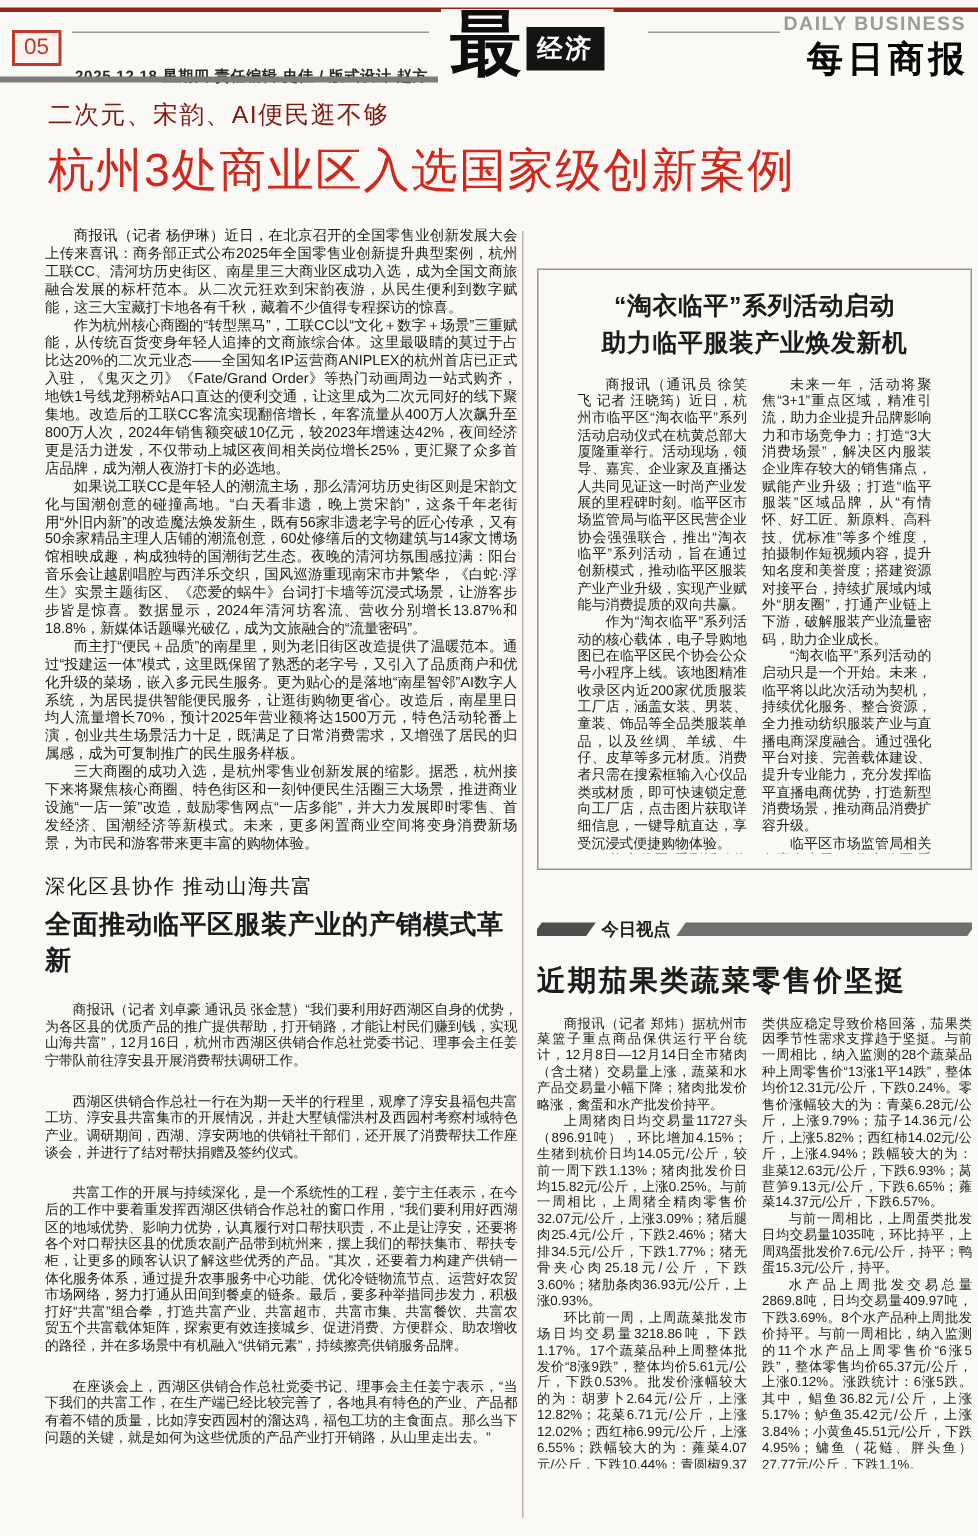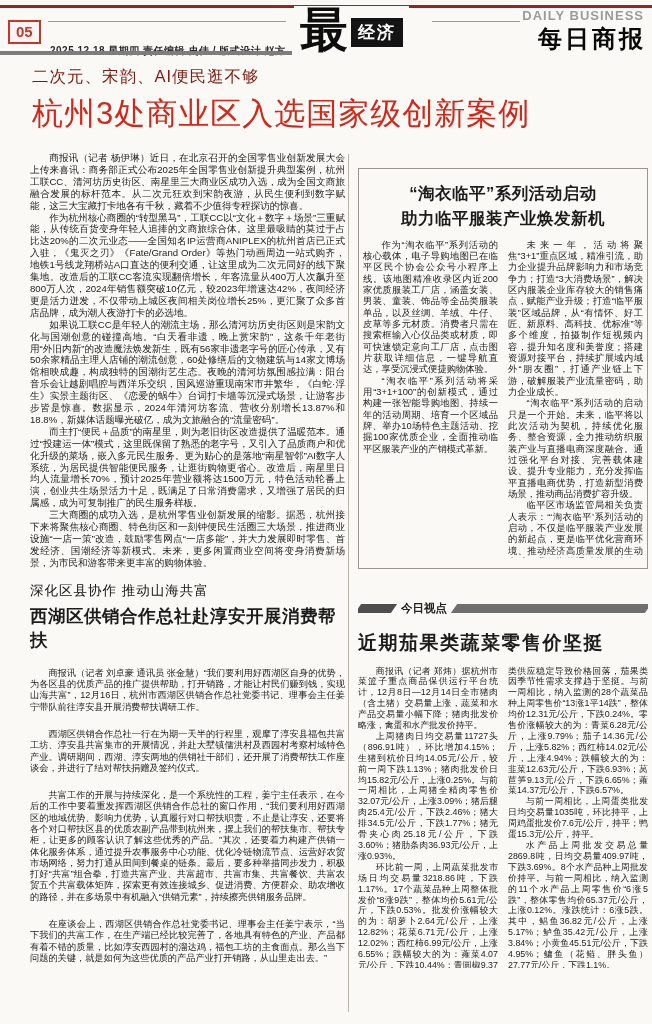--- a/index.html
+++ b/index.html
@@ -6,21 +6,21 @@
   body {
     width:652px; height:1024px; position:relative; overflow:hidden;
     background:#faf9f5; color:#1c1c1c;
     font-family:"Liberation Sans","DejaVu Sans",sans-serif;
   }
   
   .topline { position:absolute; top:5px; left:0; right:0; height:3px; background:#9b241a; }
   .header { position:absolute; top:10px; left:0; width:100%; height:48px; }
   .pagenum {
     position:absolute; left:8px; top:10px; border:2px solid #c0392b; color:#c0392b;
-    background:#fdf3f0; font-weight:bold; font-size:15px; padding:1px 6px; line-height:1.2;
+    background:#fdf3f0; font-weight:normal; font-size:15px; padding:1px 6px; line-height:1.2;
   }
   .hline-thin-left  { position:absolute; left:48px; top:11px; width:238px; height:1px; background:#9a9a9a; }
   .hline-thin-right { position:absolute; left:432px; top:11px; width:88px;  height:1px; background:#9a9a9a; }
   .dateline { position:absolute; left:50px; top:34px; font-size:10px; font-weight:bold; color:#2a2a2a; letter-spacing:0.5px; }
   .hline-thick-left { position:absolute; left:0; top:41px; width:292px; height:4px; background:#7d7d7d; }
   .logo { position:absolute; left:294px; top:-4px; display:flex; align-items:flex-end; background:#faf9f5; padding:0 6px; }
   .logo-zui { font-family:"Liberation Serif","DejaVu Serif",serif; font-size:48px; font-weight:bold; line-height:1; color:#0e0e0e; }
   .logo-jingji {
     background:#141414; color:#fff; font-size:17px; font-weight:bold;
     padding:3px 7px; margin:0 0 7px 3px; letter-spacing:2px;
@@ -39,21 +39,21 @@
   .col-left  { position:absolute; left:30px;  top:152px; width:315px; height:866px; overflow:hidden; }
   .col-right { position:absolute; left:358px; top:152px; width:290px; height:866px; overflow:hidden; }
   .para { margin:0; text-indent:2em; text-align:justify; }
   .para.cont { text-indent:0; }
   .body-lead .para { font-size:9.6px; line-height:11.9px; }
   .art2 { margin-top:13px; }
   .kicker2 { font-size:13.5px; margin:0 0 4px; color:#141414; letter-spacing:1px; }
   .title2 { font-size:17.5px; font-weight:bold; margin:0 0 8px; letter-spacing:0.5px; }
   .body2 .para { font-size:9.2px; line-height:11.3px;margin-top:16px; }
   
-  .boxart { margin-top:16px; border:1px solid #9a968e; padding:12px 4px 10px; background:#faf9f5; }
+  .boxart { margin-top:27px; border:1px solid #9a968e; padding:12px 26px 10px; background:#faf9f5; }
   .boxtitle { text-align:center; font-size:16.5px; font-weight:bold; line-height:1.5; margin:0; letter-spacing:0.5px; }
   .box-body { display:flex; gap:10px; margin-top:9px; height:318px; overflow:hidden; }
   .box-col { flex:1; min-width:0; }
   .box-col .para { font-size:9.3px; line-height:11.35px; }
   
   .vp-bar { margin-top:32px; display:flex; align-items:center; gap:7px; }
   .vp-b1 { width:36px; height:9px; background:#4e4e4e; transform:skewX(-35deg); }
   .vp-label { font-size:11.5px; font-weight:bold; color:#222; white-space:nowrap; }
   .vp-b2 { flex:1; height:9px; background:#6f6f6f; transform:skewX(-35deg); }
   .vp-title { font-size:19px; font-weight:bold; margin:14px 0 0; letter-spacing:1.5px; }
@@ -89,36 +89,37 @@
 <div class="col-left">
   <div class="body-lead">
       <p class="para">商报讯（记者 杨伊琳）近日，在北京召开的全国零售业创新发展大会上传来喜讯：商务部正式公布2025年全国零售业创新提升典型案例，杭州工联CC、清河坊历史街区、南星里三大商业区成功入选，成为全国文商旅融合发展的标杆范本。从二次元狂欢到宋韵夜游，从民生便利到数字赋能，这三大宝藏打卡地各有千秋，藏着不少值得专程探访的惊喜。</p>
       <p class="para">作为杭州核心商圈的“转型黑马”，工联CC以“文化＋数字＋场景”三重赋能，从传统百货变身年轻人追捧的文商旅综合体。这里最吸睛的莫过于占比达20%的二次元业态——全国知名IP运营商ANIPLEX的杭州首店已正式入驻，《鬼灭之刃》《Fate/Grand Order》等热门动画周边一站式购齐，地铁1号线龙翔桥站A口直达的便利交通，让这里成为二次元同好的线下聚集地。改造后的工联CC客流实现翻倍增长，年客流量从400万人次飙升至800万人次，2024年销售额突破10亿元，较2023年增速达42%，夜间经济更是活力迸发，不仅带动上城区夜间相关岗位增长25%，更汇聚了众多首店品牌，成为潮人夜游打卡的必选地。</p>
       <p class="para">如果说工联CC是年轻人的潮流主场，那么清河坊历史街区则是宋韵文化与国潮创意的碰撞高地。“白天看非遗，晚上赏宋韵”，这条千年老街用“外旧内新”的改造魔法焕发新生，既有56家非遗老字号的匠心传承，又有50余家精品主理人店铺的潮流创意，60处修缮后的文物建筑与14家文博场馆相映成趣，构成独特的国潮街艺生态。夜晚的清河坊氛围感拉满：阳台音乐会让越剧唱腔与西洋乐交织，国风巡游重现南宋市井繁华，《白蛇·浮生》实景主题街区、《恋爱的蜗牛》台词打卡墙等沉浸式场景，让游客步步皆是惊喜。数据显示，2024年清河坊客流、营收分别增长13.87%和18.8%，新媒体话题曝光破亿，成为文旅融合的“流量密码”。</p>
       <p class="para">而主打“便民＋品质”的南星里，则为老旧街区改造提供了温暖范本。通过“投建运一体”模式，这里既保留了熟悉的老字号，又引入了品质商户和优化升级的菜场，嵌入多元民生服务。更为贴心的是落地“南星智邻”AI数字人系统，为居民提供智能便民服务，让逛街购物更省心。改造后，南星里日均人流量增长70%，预计2025年营业额将达1500万元，特色活动轮番上演，创业共生场景活力十足，既满足了日常消费需求，又增强了居民的归属感，成为可复制推广的民生服务样板。</p>
       <p class="para">三大商圈的成功入选，是杭州零售业创新发展的缩影。据悉，杭州接下来将聚焦核心商圈、特色街区和一刻钟便民生活圈三大场景，推进商业设施“一店一策”改造，鼓励零售网点“一店多能”，并大力发展即时零售、首发经济、国潮经济等新模式。未来，更多闲置商业空间将变身消费新场景，为市民和游客带来更丰富的购物体验。</p>
     </div>
   <div class="art2">
     <p class="kicker2">深化区县协作 推动山海共富</p>
-    <h2 class="title2">西湖区供销合作总社赴淳安开展消费帮扶</h2>
+    <h2 class="title2">全面推动临平区服装产业的产销模式革新</h2>
     <div class="body2">
         <p class="para">商报讯（记者 刘卓豪 通讯员 张金慧）“我们要利用好西湖区自身的优势，为各区县的优质产品的推广提供帮助，打开销路，才能让村民们赚到钱，实现山海共富”，12月16日，杭州市西湖区供销合作总社党委书记、理事会主任姜宁带队前往淳安县开展消费帮扶调研工作。</p>
         <p class="para">西湖区供销合作总社一行在为期一天半的行程里，观摩了淳安县福包共富工坊、淳安县共富集市的开展情况，并赴大墅镇儒洪村及西园村考察村域特色产业。调研期间，西湖、淳安两地的供销社干部们，还开展了消费帮扶工作座谈会，并进行了结对帮扶捐赠及签约仪式。</p>
         <p class="para">共富工作的开展与持续深化，是一个系统性的工程，姜宁主任表示，在今后的工作中要着重发挥西湖区供销合作总社的窗口作用，“我们要利用好西湖区的地域优势、影响力优势，认真履行对口帮扶职责，不止是让淳安，还要将各个对口帮扶区县的优质农副产品带到杭州来，摆上我们的帮扶集市、帮扶专柜，让更多的顾客认识了解这些优秀的产品。”其次，还要着力构建产供销一体化服务体系，通过提升农事服务中心功能、优化冷链物流节点、运营好农贸市场网络，努力打通从田间到餐桌的链条。最后，要多种举措同步发力，积极打好“共富”组合拳，打造共富产业、共富超市、共富市集、共富餐饮、共富农贸五个共富载体矩阵，探索更有效连接城乡、促进消费、方便群众、助农增收的路径，并在多场景中有机融入“供销元素”，持续擦亮供销服务品牌。</p>
         <p class="para">在座谈会上，西湖区供销合作总社党委书记、理事会主任姜宁表示，“当下我们的共富工作，在生产端已经比较完善了，各地具有特色的产业、产品都有着不错的质量，比如淳安西园村的溜达鸡，福包工坊的主食面点。那么当下问题的关键，就是如何为这些优质的产品产业打开销路，从山里走出去。”</p>
       </div>
   </div>
 </div>
 
 <div class="col-right">
   <div class="boxart">
     <h2 class="boxtitle">“淘衣临平”系列活动启动</h2>
     <h2 class="boxtitle">助力临平服装产业焕发新机</h2>
     <div class="box-body">
       <div class="box-col">
+          <p class="para">商报讯（通讯员 徐笑飞 记者 汪晓筠）近日，杭州市临平区“淘衣临平”系列活动启动仪式在杭黄总部大厦隆重举行。活动现场，领导、嘉宾、企业家及直播达人共同见证这一时尚产业发展的里程碑时刻。临平区市场监管局与临平区民营企业协会强强联合，推出“淘衣临平”系列活动，旨在通过创新模式，推动临平区服装产业产业升级，实现产业赋能与消费提质的双向共赢。</p>
           <p class="para">作为“淘衣临平”系列活动的核心载体，电子导购地图已在临平区民个协会公众号小程序上线。该地图精准收录区内近200家优质服装工厂店，涵盖女装、男装、童装、饰品等全品类服装单品，以及丝绸、羊绒、牛仔、皮草等多元材质。消费者只需在搜索框输入心仪品类或材质，即可快速锁定意向工厂店，点击图片获取详细信息，一键导航直达，享受沉浸式便捷购物体验。</p>
           <p class="para">“淘衣临平”系列活动将采用“3+1+100”的创新模式，通过构建一张智能导购地图、持续一年的活动周期、培育一个区域品牌、举办10场特色主题活动、挖掘100家优质企业，全面推动临平区服装产业的产销模式革新。</p>
         </div>
       <div class="box-col">
           <p class="para">未来一年，活动将聚焦“3+1”重点区域，精准引流，助力企业提升品牌影响力和市场竞争力；打造“3大消费场景”，解决区内服装企业库存较大的销售痛点，赋能产业升级；打造“临平服装”区域品牌，从“有情怀、好工匠、新原料、高科技、优标准”等多个维度，拍摄制作短视频内容，提升知名度和美誉度；搭建资源对接平台，持续扩展域内域外“朋友圈”，打通产业链上下游，破解服装产业流量密码，助力企业成长。</p>
           <p class="para">“淘衣临平”系列活动的启动只是一个开始。未来，临平将以此次活动为契机，持续优化服务、整合资源，全力推动纺织服装产业与直播电商深度融合。通过强化平台对接、完善载体建设、提升专业能力，充分发挥临平直播电商优势，打造新型消费场景，推动商品消费扩容升级。</p>
           <p class="para">临平区市场监管局相关负责人表示：“‘淘衣临平’系列活动的启动，不仅是临平服装产业发展的新起点，更是临平优化营商环境、推动经济高质量发展的生动实践。我们期待通过此次活动，让‘临平制造’通过直播镜头走向全国，让‘淘衣临平’成为一张响亮的区域消费名片。”</p>
         </div>
     </div>
   </div>

